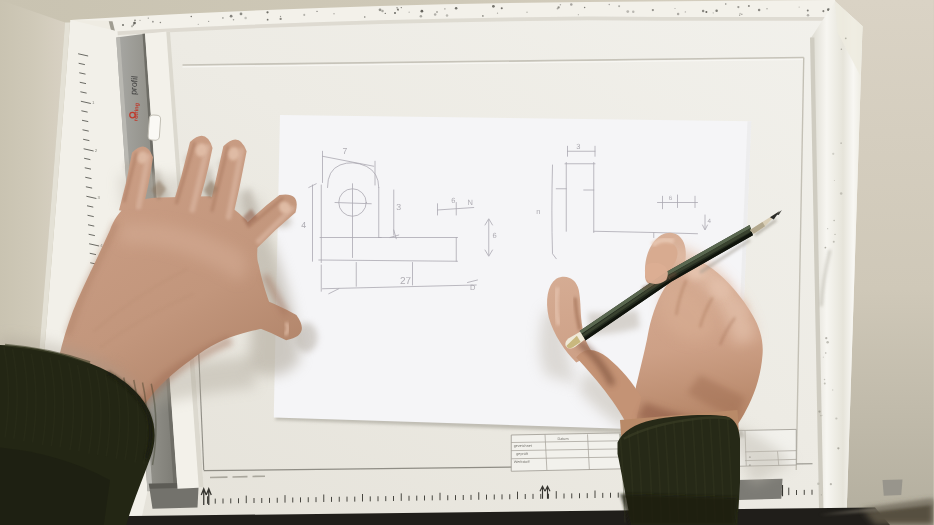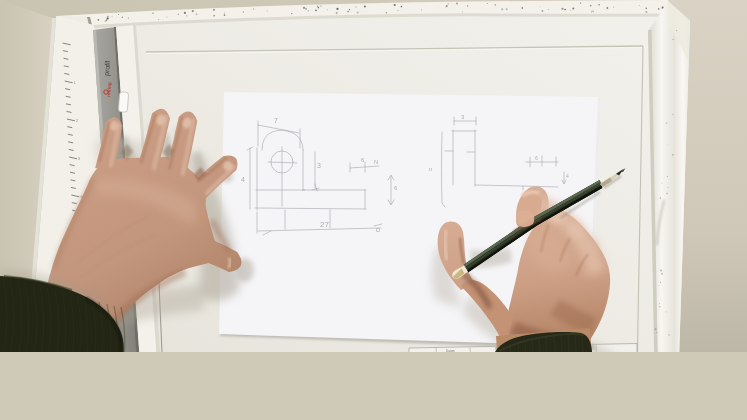--- a/index.html
+++ b/index.html
@@ -1,16 +1,16 @@
 <!DOCTYPE html>
 <html><head>
 <meta charset="utf-8">
 <style>
 html,body{margin:0;padding:0;background:#cfc9b8;font-family:"Liberation Sans",sans-serif;}
-#scene{width:747px;height:352px;overflow:hidden;position:relative;}
+#scene{width:747px;height:420px;overflow:hidden;position:relative;}
 </style>
 </head>
 <body>
 <div id="scene">
 <svg xmlns="http://www.w3.org/2000/svg" width="747" height="420" viewBox="0 0 747 420">
 <defs>
 <linearGradient id="wall" x1="0" y1="0" x2="1" y2="0">
  <stop offset="0" stop-color="#c9c3b1"></stop>
  <stop offset="0.5" stop-color="#cfc9b8"></stop>
  <stop offset="1" stop-color="#d8d1c3"></stop>

